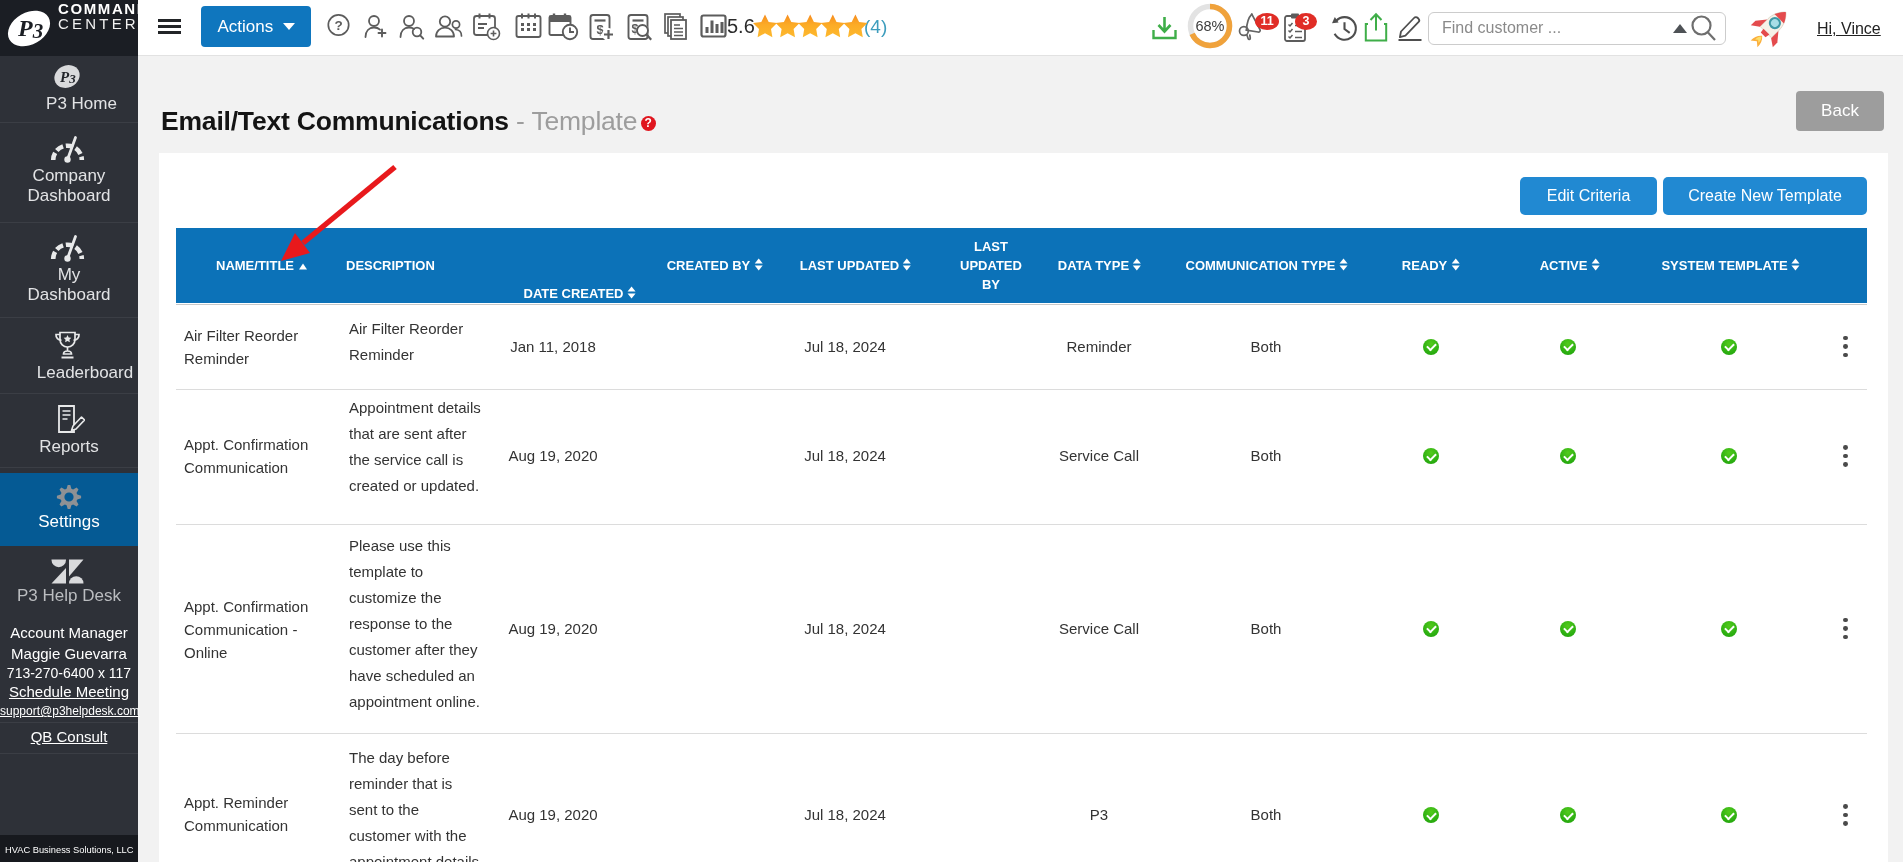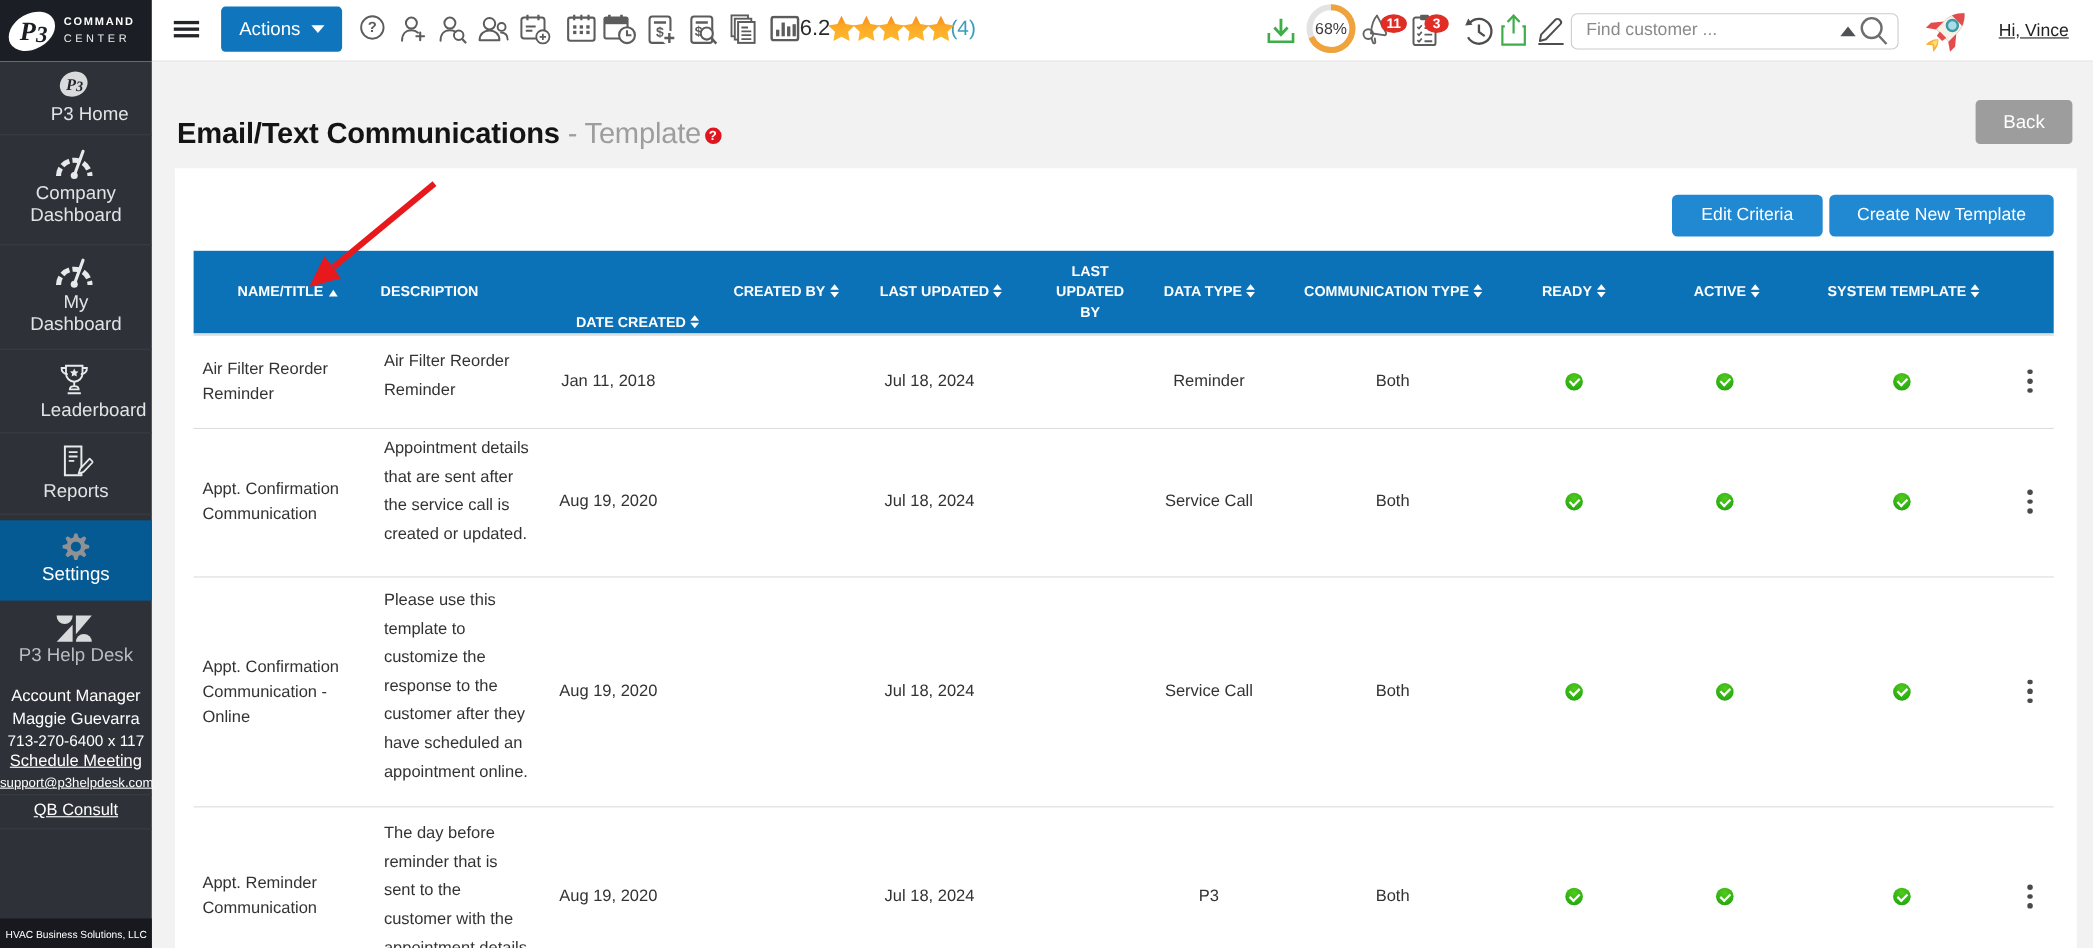--- a/index.html
+++ b/index.html
@@ -57,31 +57,31 @@
 </style>
 </head>
 <body>
 
 <div id="topbar">
   <div id="logoblock"></div>
 <svg class="abs" style="left:6px;top:7px;z-index:31;" width="46" height="43" viewBox="0 0 46 43">
  <ellipse cx="23" cy="21.5" rx="22.5" ry="16" fill="#fff" transform="rotate(-30 23 21.5)"></ellipse>
  <text x="12" y="29" font-size="24" font-weight="bold" font-style="italic" fill="#1b1e24" font-family="Liberation Serif">P<tspan font-size="21" dy="2">3</tspan></text>
 </svg>
-<div class="abs" style="left:58px;top:14px;z-index:31;color:#fff;font-size:10px;font-weight:bold;letter-spacing:1.6px;line-height:14.5px;">COMMAND<br><span style="letter-spacing:3.2px;font-weight:normal;color:#f0f0f0;">CENTER</span></div>
+<div class="abs" style="left:58px;top:2px;z-index:31;color:#fff;font-size:15px;font-weight:bold;letter-spacing:1.6px;line-height:14.5px;">COMMAND<br><span style="letter-spacing:3.2px;font-weight:normal;color:#f0f0f0;">CENTER</span></div>
 
   <div id="hamb" class="abs" style="left:158px; top:19px;">
       <span></span>
       <span></span>
       <span></span>
     </div>
   <div class="abs" style="left:201px; top:6px; width:110px; height:41px; background:#0f76be; border-radius:4px;
        color:#fff; font-size:17px; text-align:center; line-height:41px;">Actions&nbsp;&nbsp;<span style="display:inline-block; vertical-align:2px;
        border-left:6px solid transparent; border-right:6px solid transparent; border-top:7px solid #fff;"></span></div>
-  <div class="abs" style="left:727px; top:15px; font-size:20px; color:#2b2b2b;">6.2</div>
+  <div class="abs" style="left:727px; top:15px; font-size:20px; color:#2b2b2b;">5.6</div>
   <div class="abs" style="left:864px; top:16px; font-size:19px; color:#3d9dbd;">(4)</div>
   <div class="abs" style="left:1817px; top:20px; font-size:16px; color:#222; text-decoration:underline;">Hi, Vince</div>
 
   <div class="abs" style="left:1428px; top:12px; width:298px; height:33px; border:1px solid #ccc; border-radius:6px; background:#fff;">
     <span style="position:absolute; left:13px; top:6px; font-size:16px; color:#8a8a8a;">Find customer ...</span>
     <span style="position:absolute; right:38px; top:11px; border-left:7px solid transparent; border-right:7px solid transparent;
       border-bottom:9px solid #4e5256;"></span>
   </div>
 
 <svg class="abs" style="left:0;top:0;z-index:31;" width="900" height="56" viewBox="0 0 900 56">

